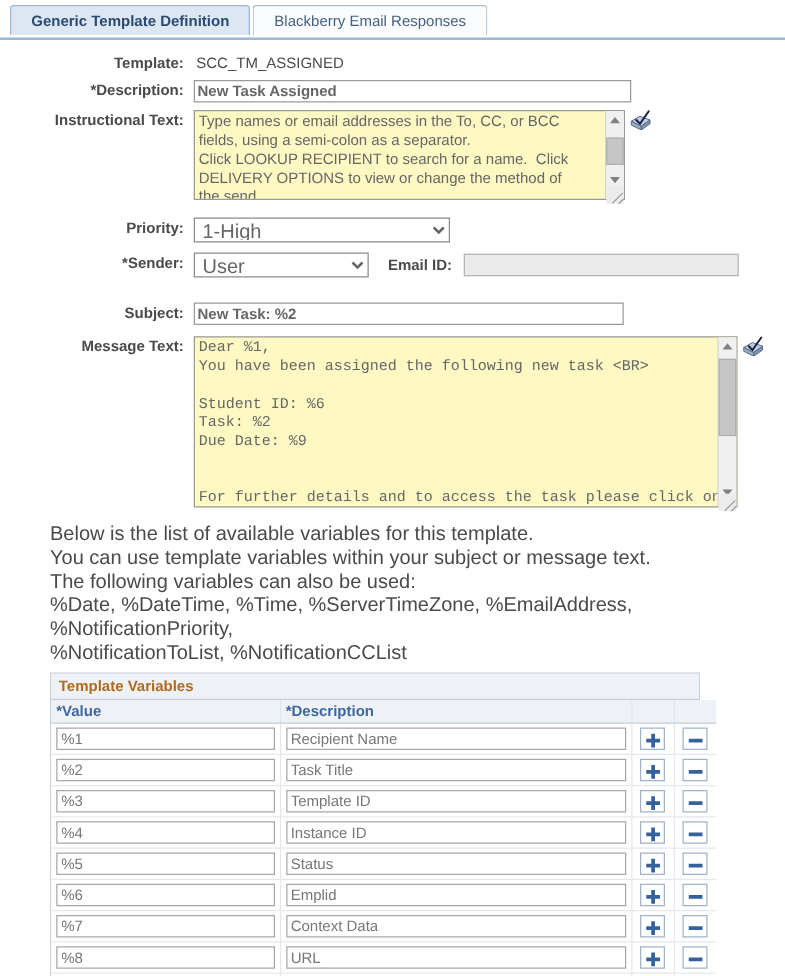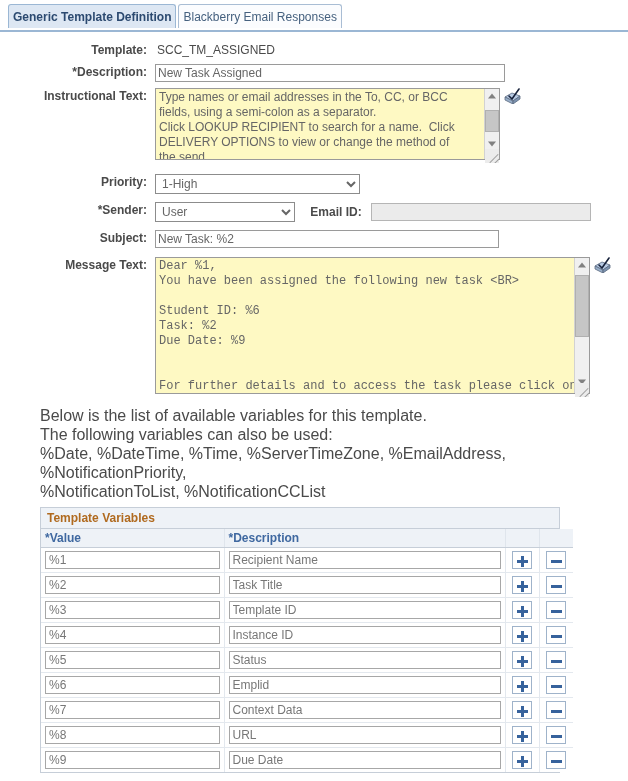--- a/index.html
+++ b/index.html
@@ -29,21 +29,21 @@
     position: absolute;
     left: 0; right: 0; bottom: 0;
     height: 2px;
     background: #9bb7d4;
   }
   .tab {
     display: inline-block;
     position: relative;
     height: 24px;
     line-height: 24px;
-    padding: 0 4px;
+    padding: 0 16px;
     box-sizing: border-box;
     font-size: 12px;
     font-weight: bold;
     color: #36557a;
     border: 1px solid #a9bdd4;
     border-bottom: none;
     border-radius: 3px 3px 0 0;
     vertical-align: bottom;
     background: #f4f7fb;
     z-index: 2;
@@ -95,33 +95,34 @@
     font-family: "Liberation Sans", sans-serif;
     font-size: 12px;
     color: #666666;
     border: 1px solid #9a9a9a;
     background: #ffffff;
     height: 18px;
     line-height: 18px;
     padding: 4px 2px;
     box-sizing: border-box;
     outline: none;
+    font-weight: bold;
   }
   input.txt.desc { width: 350px; }
   input.txt.subject { width: 344px; }
   input.txt.emailid {
     width: 220px;
     background: #ebebeb;
     border: 1px solid #b5b5b5;
     color: #777777;
   }
 
   select.sel {
     font-family: "Liberation Sans", sans-serif;
-    font-size: 12px;
+    font-size: 16px;
     color: #666666;
     border: 1px solid #8c8c8c;
     background: #ffffff;
     height: 20px;
     padding: 1px 2px;
     box-sizing: border-box;
     outline: none;
   }
   select.sel.priority { width: 205px; }
   select.sel.sender { width: 140px; }
@@ -356,21 +357,21 @@
 
   <div class="frow" style="margin-bottom:8px;">
     <div class="flabel">Priority:</div>
     <div class="fval">
       <select class="sel priority">
         <option>1-High</option>
       </select>
     </div>
   </div>
 
-  <div class="frow" style="margin-bottom:8px;">
+  <div class="frow" style="margin-bottom:20px;">
     <div class="flabel">*Sender:</div>
     <div class="fval">
       <select class="sel sender inline">
         <option>User</option>
       </select>
       <span class="emaillabel">Email ID:</span>
       <input class="txt emailid inline" type="text" disabled="" value="" style="">
     </div>
   </div>
 
@@ -410,20 +411,21 @@
           <path d="M5 8 L8 11 L15 1" stroke="#16213a" stroke-width="1.6" fill="none" stroke-linecap="round"></path>
         </svg>
       </span>
     </div>
   </div>
 
 </div>
 
 <div class="notes">
   <div>Below is the list of available variables for this template.</div>
+  <div>You can use template variables within your subject or message text.</div>
   <div>The following variables can also be used:</div>
   <div>%Date, %DateTime, %Time, %ServerTimeZone, %EmailAddress, %NotificationPriority,</div>
   <div>%NotificationToList, %NotificationCCList</div>
 </div>
 
 <div class="grid">
   <div class="grid-title">Template Variables</div>
   <table class="gt">
     <thead>
       <tr>

